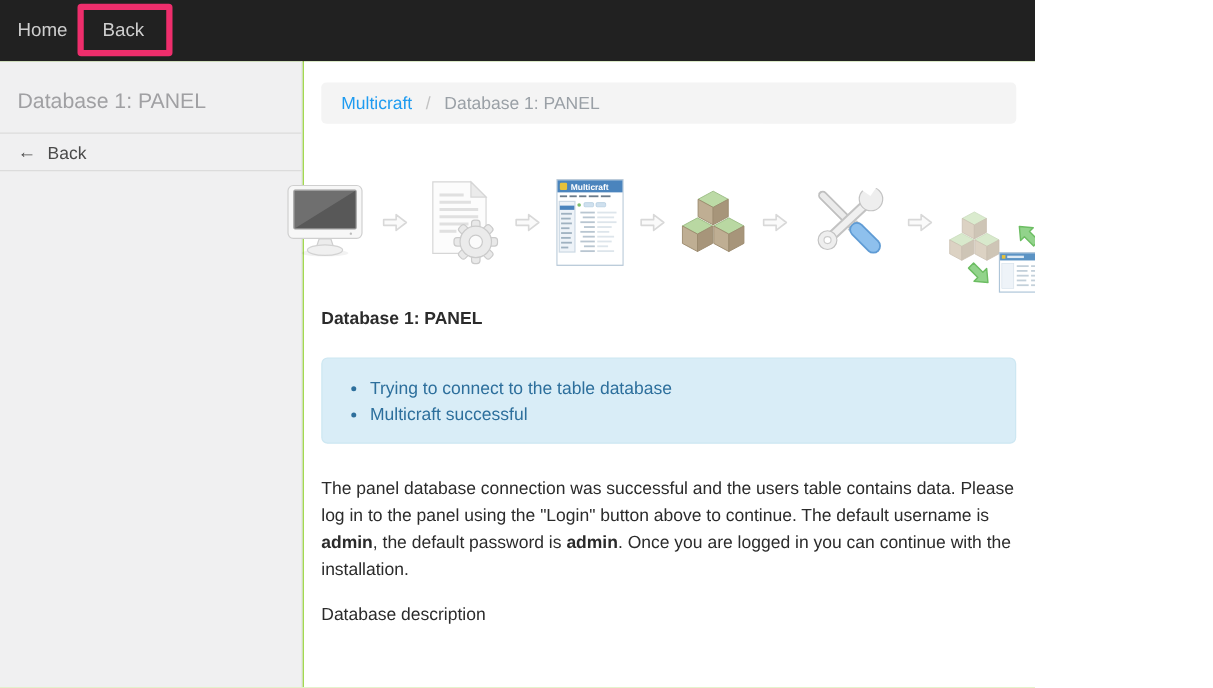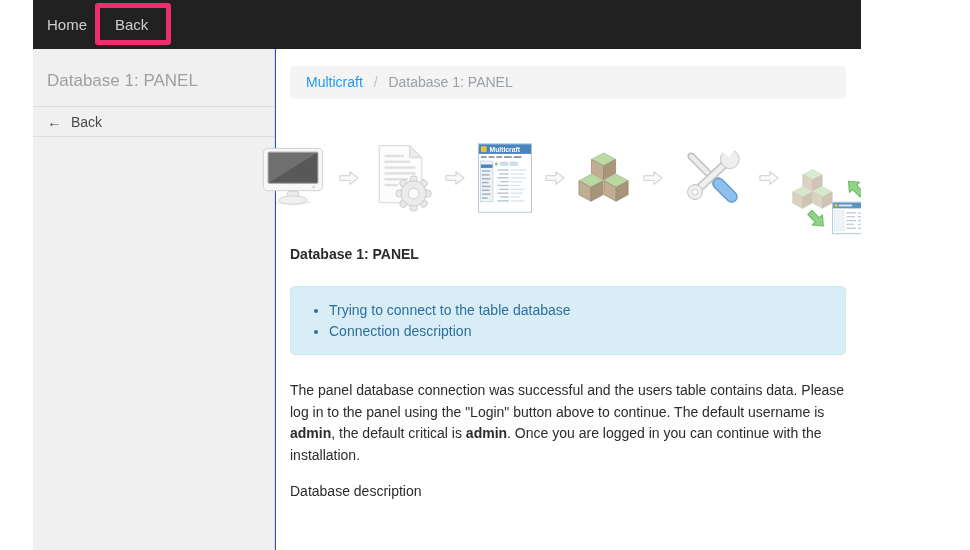--- a/index.html
+++ b/index.html
@@ -1,18 +1,18 @@
 <!DOCTYPE html>
 <html><head>
 <meta charset="utf-8">
 <style>
   * { margin:0; padding:0; box-sizing:border-box; }
   html,body { width:970px; height:550px; background:#fff; }
   body { font-family:"Liberation Sans","DejaVu Sans",sans-serif; color:#2b2b2b; }
-  .app { position:relative; width:828px; height:550px; overflow:hidden; background:#1d4ed8;margin-left:33px; }
+  .app { position:relative; width:828px; height:550px; overflow:hidden; background:#84cc16; }
 
   
   .navbar { position:absolute; top:0; left:0; right:0; height:49px; background:#212121;
             display:flex; align-items:center; padding-left:14px; gap:28px; }
   .nav-item { color:#cfcfcf; font-size:15px; text-decoration:none; cursor:pointer; }
   .login-annotation { position:absolute; left:62px; top:3px; width:76px; height:42px;
                       border:5px solid #ee2e6c; border-radius:3px; pointer-events:none; }
 
   
   .sidebar { position:absolute; top:49px; left:0; width:242px; bottom:0;
@@ -282,23 +282,23 @@
           </g>
         </svg>
       </span>
     </div>
 
     <h4 class="heading">Database 1: PANEL</h4>
 
     <div class="alert">
       <ul>
         <li>Trying to connect to the table database</li>
-        <li>Connection description</li>
+        <li>Multicraft successful</li>
       </ul>
     </div>
 
-    <p class="body-text"><span>The panel database connection was successful and the users table contains data. Please log in to the panel using the "Login" button above to continue. The default username is </span><b>admin</b><span>, the default critical is </span><b>admin</b><span>. Once you are logged in you can continue with the installation.</span></p>
+    <p class="body-text"><span>The panel database connection was successful and the users table contains data. Please log in to the panel using the "Login" button above to continue. The default username is </span><b>admin</b><span>, the default password is </span><b>admin</b><span>. Once you are logged in you can continue with the installation.</span></p>
 
     <h4 class="subheading">Database description</h4>
 
 
   </main>
 </div>
 
 </body></html>

